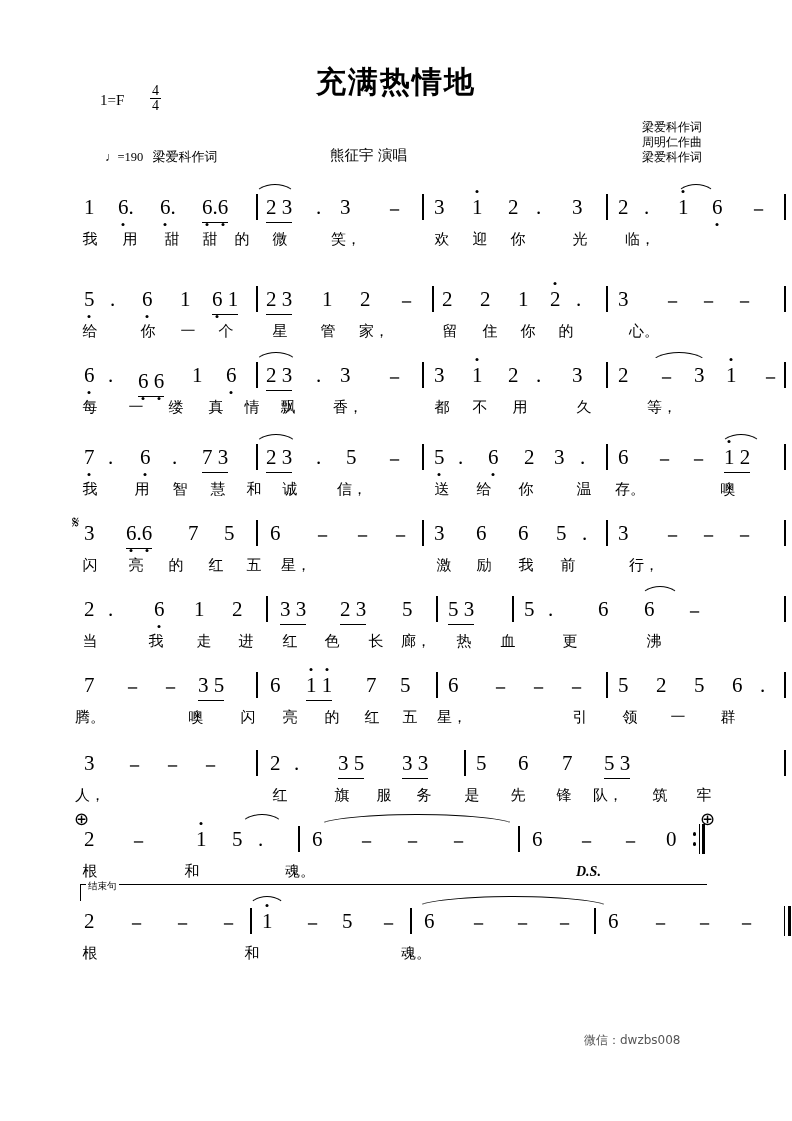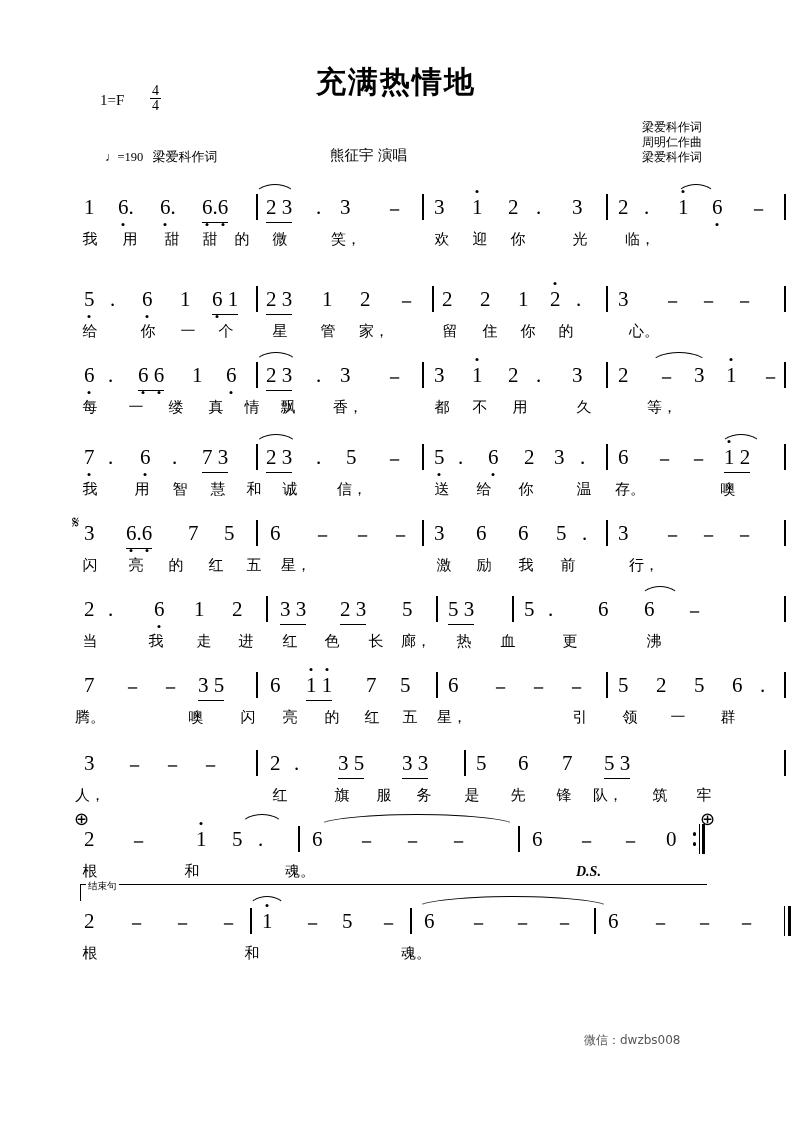--- a/index.html
+++ b/index.html
@@ -158,21 +158,21 @@
       <span class="ly" style="left:444px">你</span>
       <span class="ly" style="left:482px">的</span>
       <span class="ly" style="left:560px">心。</span>
     </div>
   </div>
 
   <div class="row" style="top:360px">
     <div class="notes">
       <span class="n" style="left:0px;top:3px"><span class="dotd">6</span></span>
       <span class="n" style="left:24px;top:3px">.</span>
-      <span class="n u1" style="left:54px;top:3px"><span class="dotd">6</span>&nbsp;<span class="dotd">6</span></span>
+      <span class="n u1" style="left:54px;top:9px"><span class="dotd">6</span>&nbsp;<span class="dotd">6</span></span>
       <span class="n" style="left:108px;top:3px">1</span>
       <span class="n" style="left:142px;top:3px"><span class="dotd">6</span></span>
       <div class="slur" style="left:170px;top:-8px;width:42px;"></div>
       <div class="bar" style="left:172px"></div>
       <span class="n u1" style="left:182px;top:3px">2&nbsp;3</span>
       <span class="n" style="left:232px;top:3px">.</span>
       <span class="n" style="left:256px;top:3px">3</span>
       <span class="n" style="left:300px;top:3px">－</span>
       <div class="bar" style="left:338px"></div>
       <span class="n" style="left:350px;top:3px">3</span>

